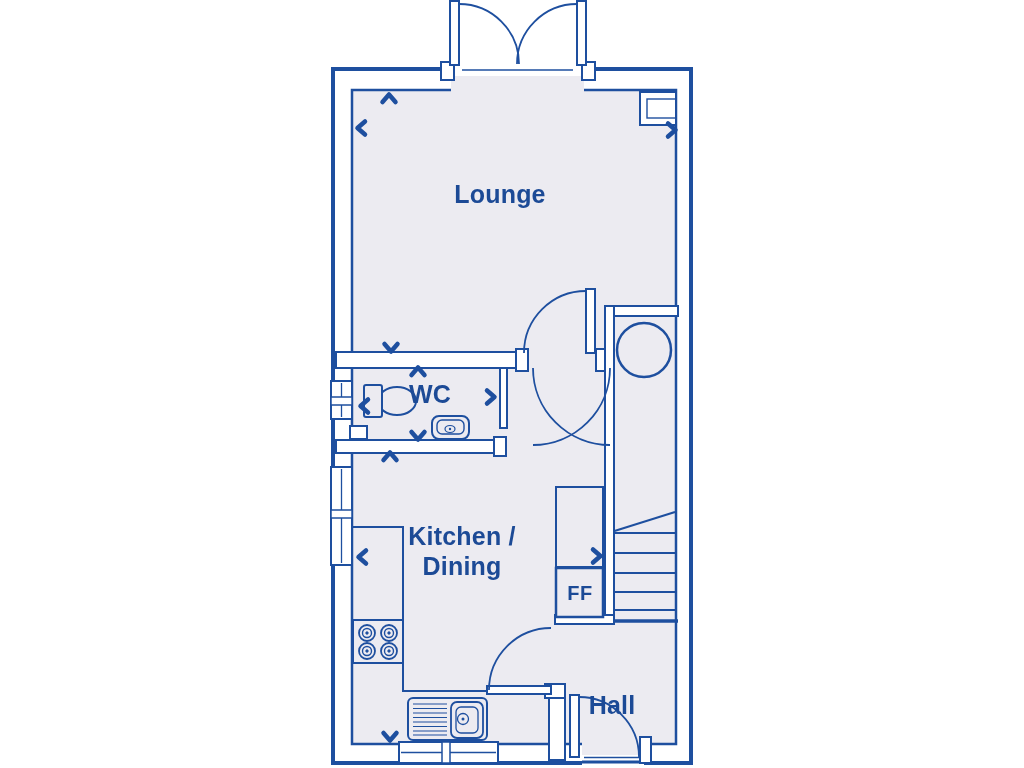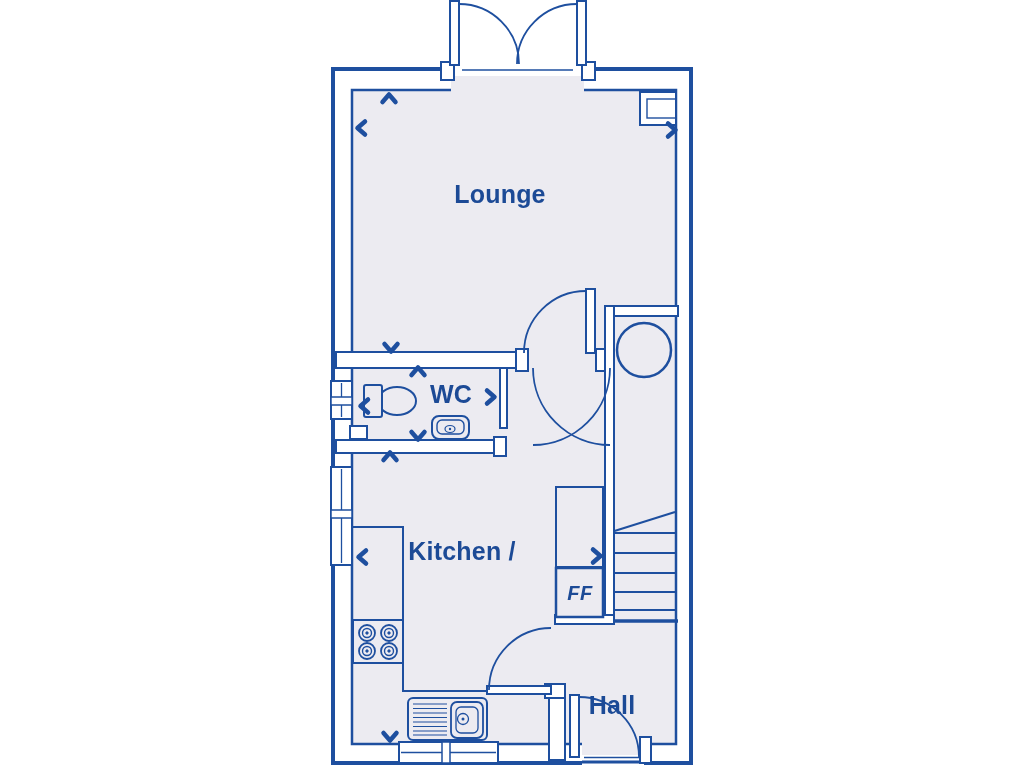--- a/index.html
+++ b/index.html
@@ -3,21 +3,21 @@
 <meta charset="utf-8">
 <style>
   html,body{margin:0;padding:0;background:#ffffff;}
   .stage{position:relative;width:1024px;height:768px;background:#f97316;overflow:hidden;
          font-family:"Liberation Sans",sans-serif;}
   .stage svg{position:absolute;left:0;top:0;}
   .lbl{position:absolute;transform:translate(-50%,-50%);
        font:700 25px "Liberation Sans",sans-serif;color:#1c4a96;
        white-space:nowrap;letter-spacing:.2px;text-align:center;}
   .lbl.two{line-height:27px;}
-  .lbl.small{font-size:20px;letter-spacing:.5px;font-style:italic;}
+  .lbl.small{font-size:20px;letter-spacing:.5px;}
   
   .wall{fill:#ffffff;stroke:#1e4f9f;}
   .flr{fill:#ecebf1;stroke:#1e4f9f;}
   .ln{fill:none;stroke:#1e4f9f;}
   .chev{fill:none;stroke:#1e4f9f;stroke-width:4.5;stroke-linecap:round;stroke-linejoin:round;}
 </style>
 </head>
 <body>
 
 <div class="stage">
@@ -192,24 +192,25 @@
     <path class="chev" transform="translate(418,436) rotate(90)" d="M-4,-6.5 L3.5,0 L-4,6.5"></path>
     <path class="chev" transform="translate(390,456) rotate(-90)" d="M-4,-6.5 L3.5,0 L-4,6.5"></path>
     <path class="chev" transform="translate(362,557) rotate(180)" d="M-4,-6.5 L3.5,0 L-4,6.5"></path>
     <path class="chev" transform="translate(597,556)" d="M-4,-6.5 L3.5,0 L-4,6.5"></path>
     <path class="chev" transform="translate(390,737) rotate(90)" d="M-4,-6.5 L3.5,0 L-4,6.5"></path>
   </g>
 </svg>
 
   <div class="lbl" style="left:500px;top:194px">Lounge</div>
 
-  <div class="lbl" style="left:451px;top:394px">WC</div>
+  <div class="lbl" style="left:430px;top:394px">WC</div>
 
 
   <div class="lbl two" style="left:462px;top:551px;line-height:30px">
     <div>Kitchen /</div>
+    <div>Dining</div>
   </div>
 
   <div class="lbl small" style="left:580px;top:593px">FF</div>
 
   <div class="lbl" style="left:612px;top:705px">Hall</div>
 
 </div>
 
 </body></html>

